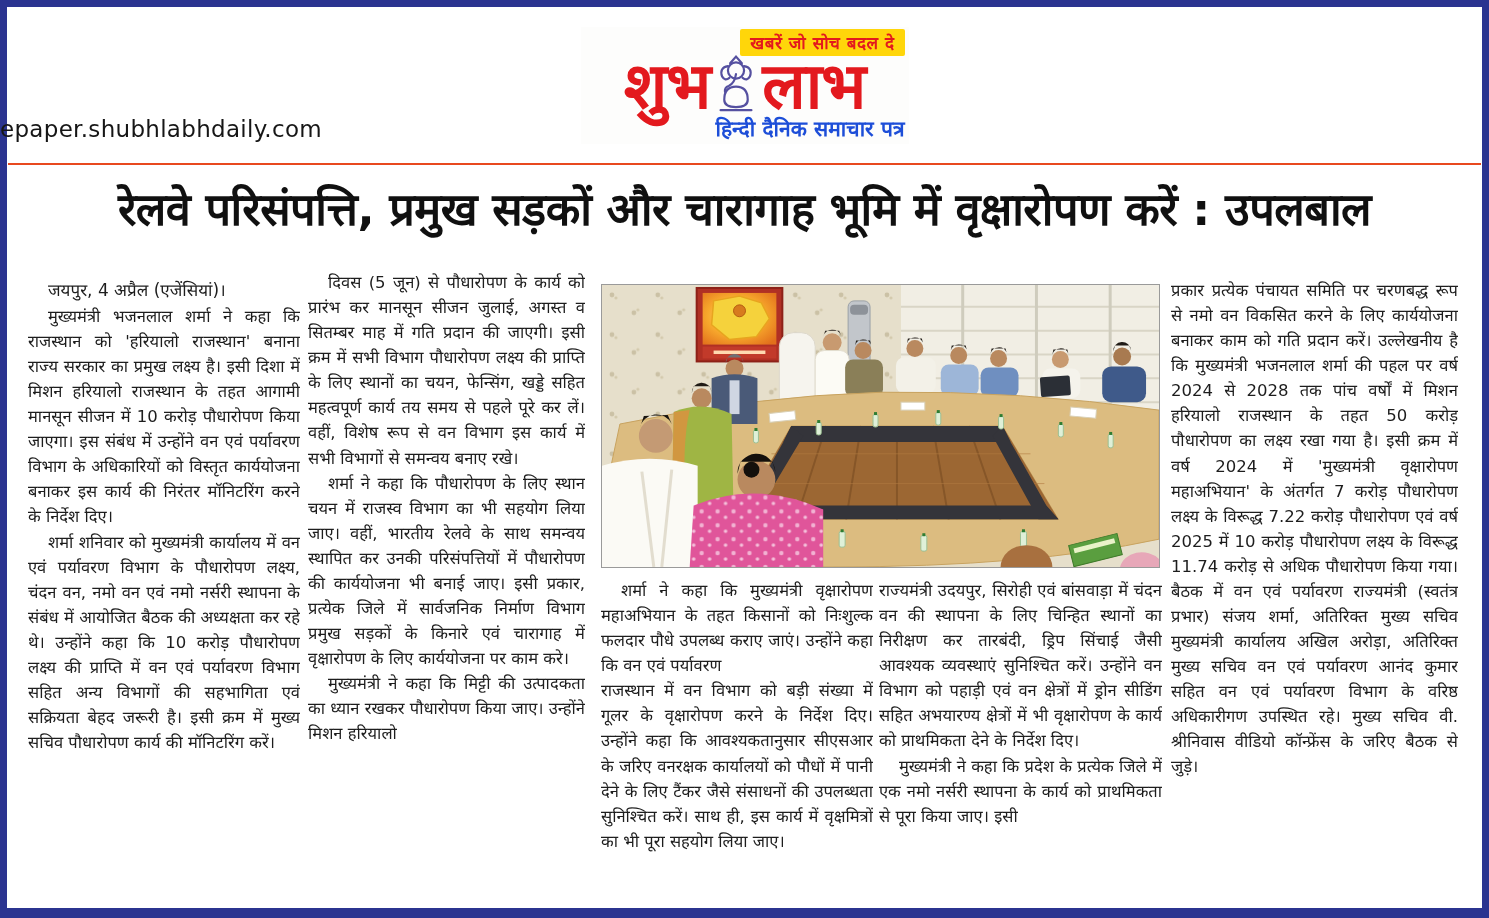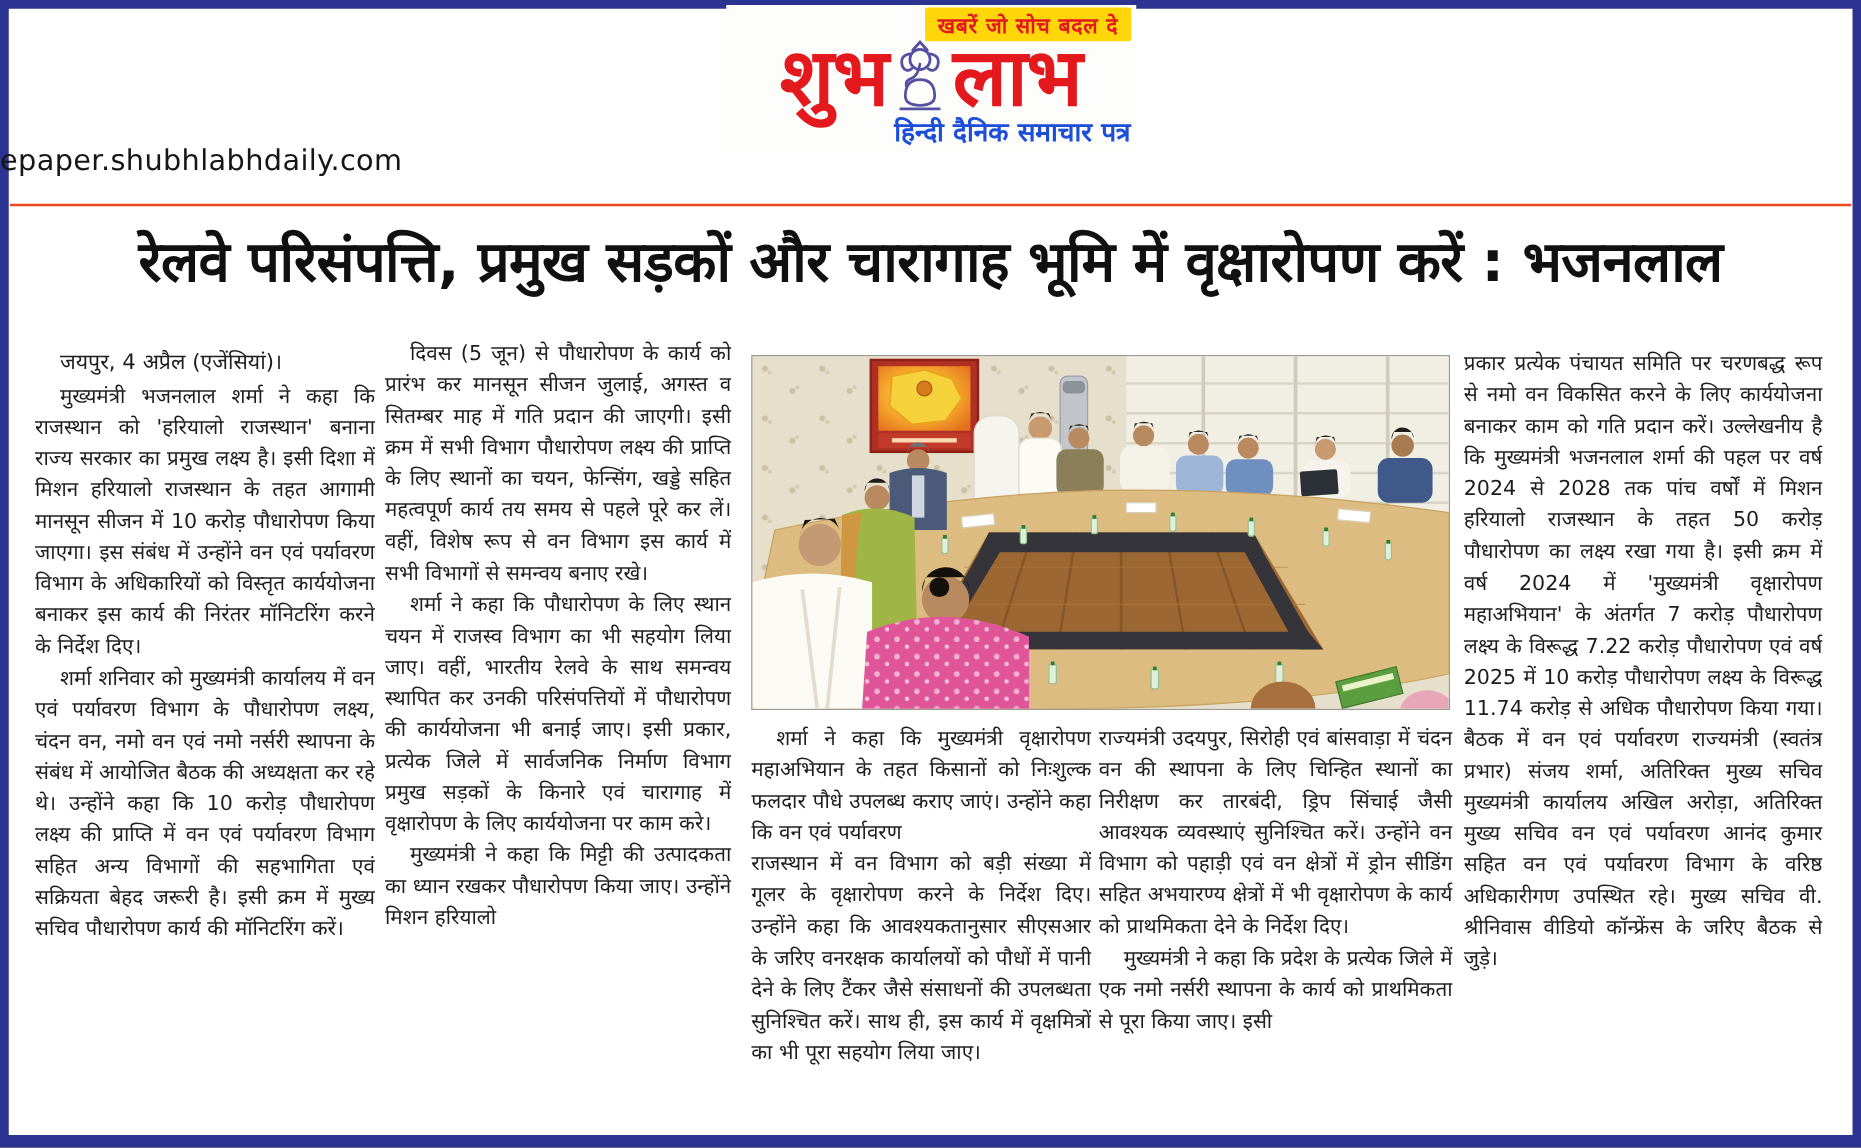--- a/index.html
+++ b/index.html
@@ -9,21 +9,21 @@
     background:#2b3490;
     font-family:"DejaVu Sans",sans-serif;
     overflow:hidden;
   }
   .sheet{
     position:absolute;left:7px;top:7px;right:7px;bottom:10px;
     background:#ffffff;
   }
   
   .mast{
-    position:absolute;top:4px;left:50%;transform:translateX(-50%);
+    position:absolute;top:27px;left:50%;transform:translateX(-50%);
     width:320px;text-align:right;background:#fdfdfc;padding:2px 4px;
   }
   .slogan{
     display:inline-block;background:#ffd60a;color:#e3191e;
     font-weight:bold;font-size:17px;padding:2px 10px;border-radius:2px;
     letter-spacing:.5px;
   }
   .logo-row{
     display:flex;align-items:flex-start;justify-content:center;
     gap:4px;line-height:1;margin-top:-2px;
@@ -92,21 +92,21 @@
         </svg>
       </span>
       <span class="logo-word">लाभ</span>
     </div>
     <div class="mast-sub">हिन्दी दैनिक समाचार पत्र</div>
   </div>
 
   <div class="site-url">epaper.shubhlabhdaily.com</div>
   <div class="rule"></div>
 
-  <div class="headline">रेलवे परिसंपत्ति, प्रमुख सड़कों और चारागाह भूमि में वृक्षारोपण करें : भजनलाल</div>
+  <div class="headline">रेलवे परिसंपत्ति, प्रमुख सड़कों और चारागाह भूमि में वृक्षारोपण करें : उपलबाल</div>
 
   <div class="col c1">
     <p class="dateline">जयपुर, 4 अप्रैल (एजेंसियां)।</p>
     <p>मुख्यमंत्री भजनलाल शर्मा ने कहा कि राजस्थान को 'हरियालो राजस्थान' बनाना राज्य सरकार का प्रमुख लक्ष्य है। इसी दिशा में मिशन हरियालो राजस्थान के तहत आगामी मानसून सीजन में 10 करोड़ पौधारोपण किया जाएगा। इस संबंध में उन्होंने वन एवं पर्यावरण विभाग के अधिकारियों को विस्तृत कार्ययोजना बनाकर इस कार्य की निरंतर मॉनिटरिंग करने के निर्देश दिए।</p>
     <p>शर्मा शनिवार को मुख्यमंत्री कार्यालय में वन एवं पर्यावरण विभाग के पौधारोपण लक्ष्य, चंदन वन, नमो वन एवं नमो नर्सरी स्थापना के संबंध में आयोजित बैठक की अध्यक्षता कर रहे थे। उन्होंने कहा कि 10 करोड़ पौधारोपण लक्ष्य की प्राप्ति में वन एवं पर्यावरण विभाग सहित अन्य विभागों की सहभागिता एवं सक्रियता बेहद जरूरी है। इसी क्रम में मुख्य सचिव पौधारोपण कार्य की मॉनिटरिंग करें।</p>
   </div>
 
   <div class="col c2">
     <p>दिवस (5 जून) से पौधारोपण के कार्य को प्रारंभ कर मानसून सीजन जुलाई, अगस्त व सितम्बर माह में गति प्रदान की जाएगी। इसी क्रम में सभी विभाग पौधारोपण लक्ष्य की प्राप्ति के लिए स्थानों का चयन, फेन्सिंग, खड्डे सहित महत्वपूर्ण कार्य तय समय से पहले पूरे कर लें। वहीं, विशेष रूप से वन विभाग इस कार्य में सभी विभागों से समन्वय बनाए रखे।</p>
     <p>शर्मा ने कहा कि पौधारोपण के लिए स्थान चयन में राजस्व विभाग का भी सहयोग लिया जाए। वहीं, भारतीय रेलवे के साथ समन्वय स्थापित कर उनकी परिसंपत्तियों में पौधारोपण की कार्ययोजना भी बनाई जाए। इसी प्रकार, प्रत्येक जिले में सार्वजनिक निर्माण विभाग प्रमुख सड़कों के किनारे एवं चारागाह में वृक्षारोपण के लिए कार्ययोजना पर काम करे।</p>

